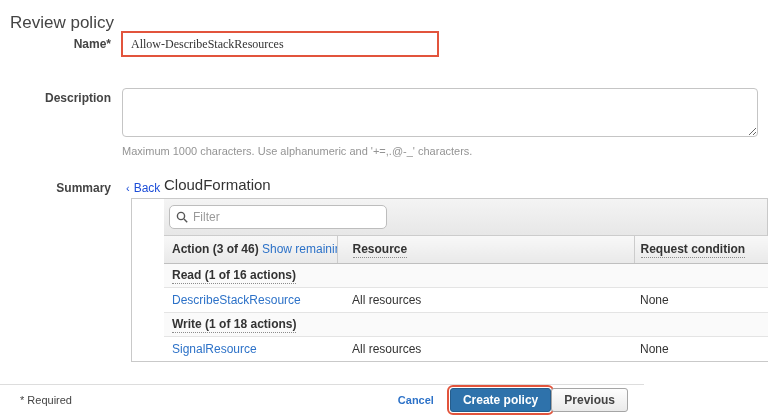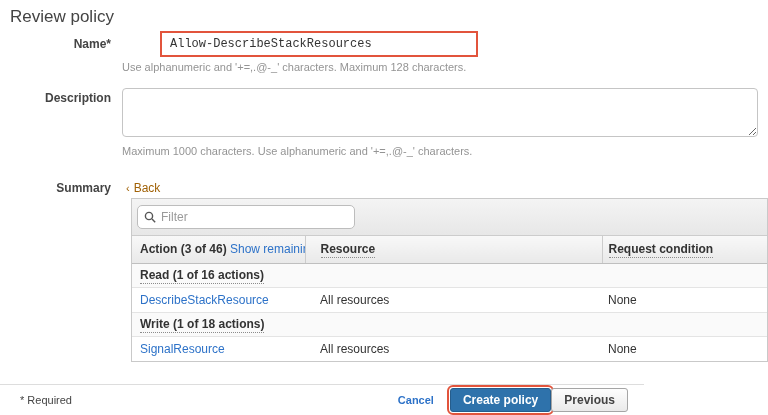--- a/index.html
+++ b/index.html
@@ -8,56 +8,57 @@
     position: relative;
     width: 768px; height: 415px;
     background: #ffffff;
     font-family: "Liberation Sans", sans-serif;
     color: #444;
     overflow: hidden;
   }
   .abs { position: absolute; }
 
   
-  .page-title { left: 10px; top: 7px; font-size: 17px; font-weight: 400; color: #444; }
+  .page-title { left: 10px; top: 13px; font-size: 17px; font-weight: 400; color: #444; }
 
   
   .field-label {
     left: 0; width: 111px; text-align: right;
     font-size: 12px; font-weight: 700; color: #444;
   }
 
   
   .name-input {
     left: 121px; top: 31px; width: 318px; height: 26px;
     border: 2px solid #e2543c; background: #fff;
-    font-family: Liberation Mono, monospace;
-    font-size: 12px; color: #333; padding: 0 8px; outline: none; margin-left: 39px;
+    font-family: Liberation Serif, serif;
+    font-size: 12px; color: #333; padding: 0 8px; outline: none;
   }
 
   .helper-text { font-size: 11px; color: #949494; }
 
   .desc-textarea {
     left: 122px; top: 88px; width: 636px; height: 49px;
     border: 1px solid #c5c5c5; border-radius: 4px;
     background: #fff; resize: both;
     font-family: "Liberation Sans", sans-serif; font-size: 12px; color: #333;
     padding: 4px 6px; outline: none;
   }
 
   
-  .back-link { left: 126px; top: 181px; font-size: 12px; color: #a16207; text-decoration: none; cursor: pointer; }
+  .back-link { left: 126px; top: 181px; font-size: 12px; color: #1d4ed8; text-decoration: none; cursor: pointer; }
   .back-link .chev { font-size: 11px; margin-right: 4px; }
   .service-title { left: 164px; top: 176px; font-size: 15px; color: #333; }
 
   
   .summary-panel {
     left: 131px; top: 198px; width: 637px;
     border: 1px solid #c9c9c9;
     background: #fff;
+    padding-left: 32px;
   }
   .filter-bar {
     height: 37px;
     background: linear-gradient(#f4f4f4, #e7e7e7);
     border-bottom: 1px solid #cccccc;
     display: flex; align-items: center; padding-left: 5px;
   }
   .filter-box {
     display: flex; align-items: center;
     width: 218px; height: 24px;
@@ -131,28 +132,28 @@
 </style>
 </head>
 <body>
 
 <div id="screen">
 
   <h1 class="abs page-title">Review policy</h1>
 
   <div class="abs field-label" style="top:37px;">Name*</div>
   <input class="abs name-input" type="text" value="Allow-DescribeStackResources" style="">
-  <div class="abs helper-text" style="left:122px; top:61px;">Use alphanumeric and '+=,.@-_' characters. Maximum 128 characters.</div>
 
   <div class="abs field-label" style="top:91px;">Description</div>
   <textarea class="abs desc-textarea" style=""></textarea>
   <div class="abs helper-text" style="left:122px; top:145px;">Maximum 1000 characters. Use alphanumeric and '+=,.@-_' characters.</div>
 
   <div class="abs field-label" style="top:181px;">Summary</div>
   <a class="abs back-link"><span class="chev">‹</span><span>Back</span></a>
+  <div class="abs service-title">CloudFormation</div>
 
   <div class="abs summary-panel">
     <div class="filter-bar">
       <div class="filter-box">
         <svg width="12" height="12" viewBox="0 0 12 12">
           <circle cx="5" cy="5" r="3.6" fill="none" stroke="#555" stroke-width="1.4"></circle>
           <line x1="8" y1="8" x2="11.2" y2="11.2" stroke="#555" stroke-width="1.4"></line>
         </svg>
         <input class="filter-input" type="text" placeholder="Filter" style="">
       </div>

